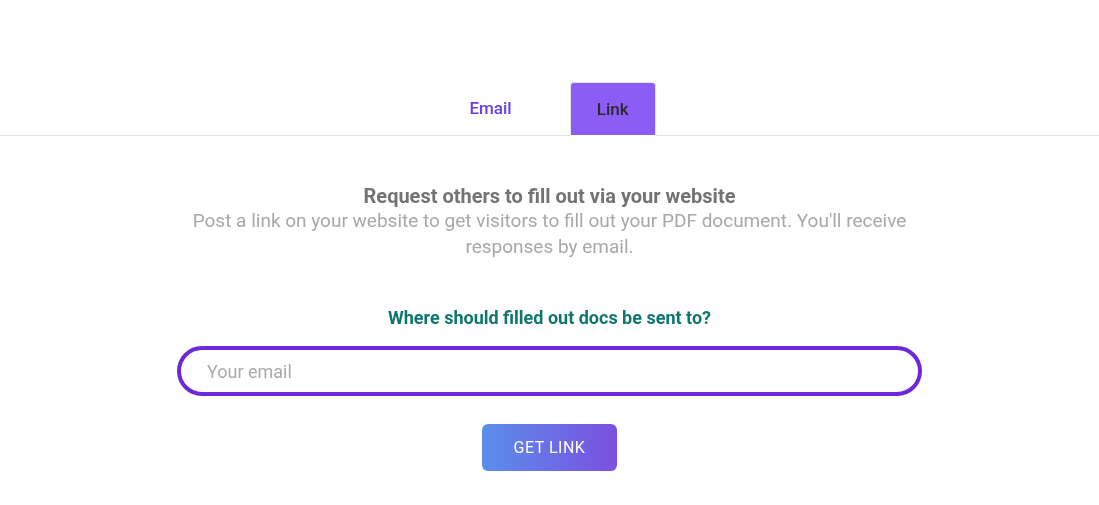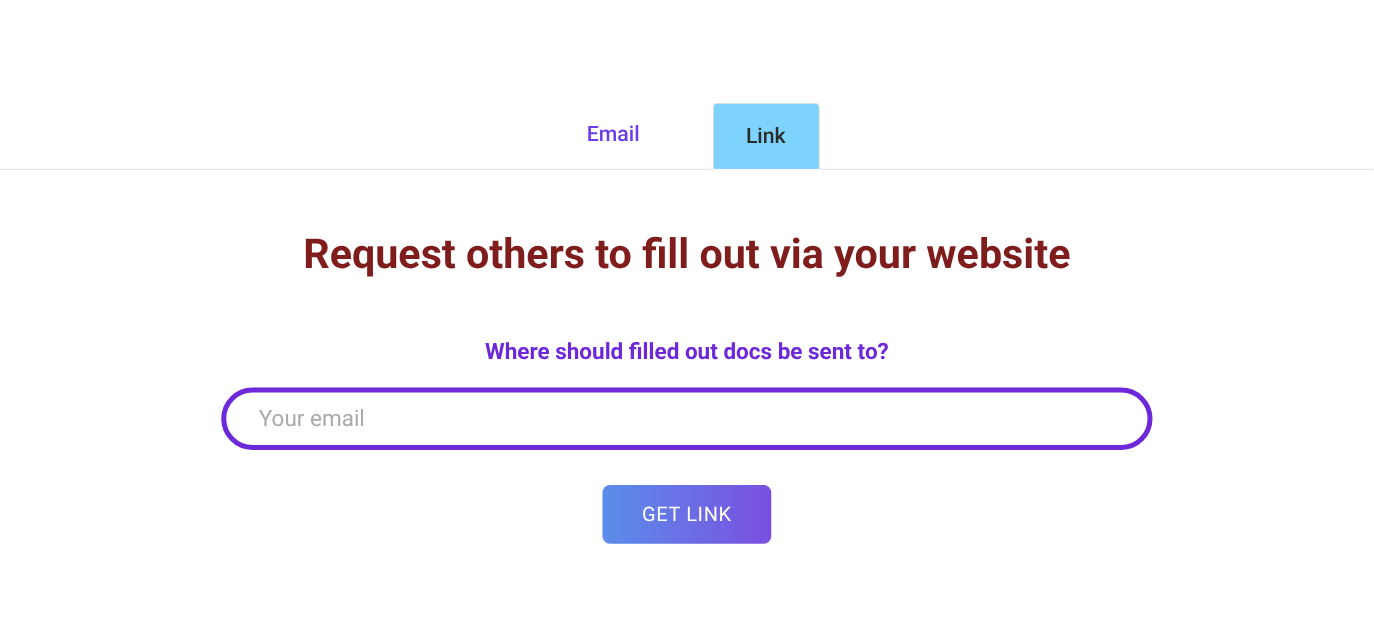--- a/index.html
+++ b/index.html
@@ -31,46 +31,46 @@
     }
     .tab.inactive {
       color: #6a3de8;
     }
     .tab.active {
       border: 1px solid #e5e5e5;
       border-bottom: 1px solid #fff;
       border-top-left-radius: 4px;
       border-top-right-radius: 4px;
       margin-bottom: -1px;
-      background: #7dd3fc;
+      background: #8b5cf6;
     }
     .content {
       text-align: center;
       padding-top: 48px;
     }
     .heading {
-      font-size: 33px;
+      font-size: 20px;
       font-weight: 700;
-      color: #7f1d1d;
+      color: #737373;
     }
     .subheading {
       font-size: 19px;
       color: #a8a8a8;
       line-height: 1.35;
       max-width: 780px;
       margin: 0 auto;
       font-weight: 400;
     }
     .form-section {
       margin-top: 48px;
     }
     .form-label {
       font-size: 18px;
       font-weight: 700;
-      color: #6d28d9;
+      color: #0f766e;
       margin-bottom: 18px;
     }
     .email-input {
       width: 745px;
       height: 50px;
       border: 4px solid #6d28d9;
       border-radius: 25px;
       padding: 0 26px;
       font-size: 18px;
       color: #333;
@@ -97,20 +97,21 @@
 </head>
 <body>
 
 <div class="tabs-container">
   <div class="tab inactive">Email</div>
   <div class="tab active">Link</div>
 </div>
 
 <div class="content">
   <h1 class="heading">Request others to fill out via your website</h1>
+  <p class="subheading">Post a link on your website to get visitors to fill out your PDF document. You'll receive responses by email.</p>
 
   <div class="form-section">
     <div class="form-label">Where should filled out docs be sent to?</div>
     <input type="email" class="email-input" placeholder="Your email" style="">
     <div>
       <button class="submit-button">GET LINK</button>
     </div>
   </div>
 </div>
 

